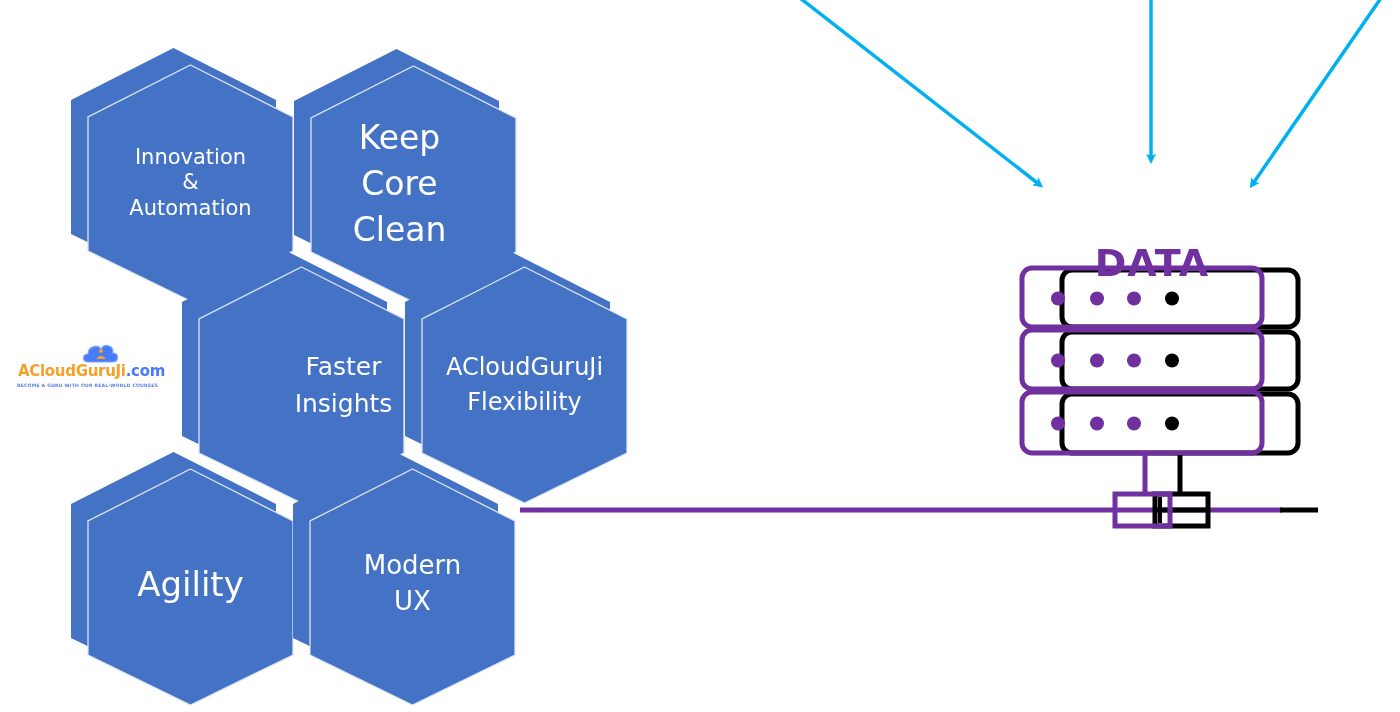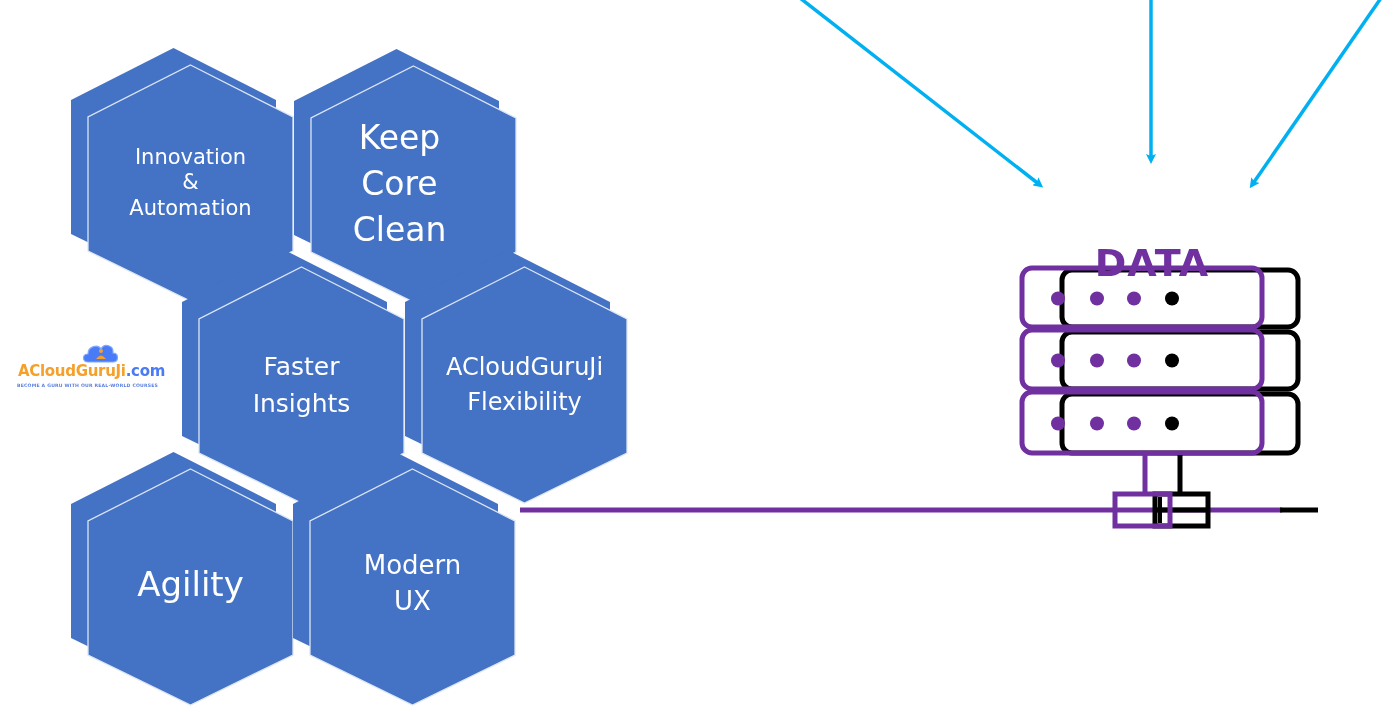--- a/index.html
+++ b/index.html
@@ -85,21 +85,21 @@
 <div class="hex-label" id="hl0" style="left:88px;top:65px;width:205px;height:236px;font-size:21px;padding-bottom:2px;">
   <span>Innovation</span>
   <span>&amp;</span>
   <span>Automation</span>
 </div>
 <div class="hex-label" id="hl1" style="left:311px;top:66px;width:177px;height:236px;font-size:33px;line-height:1.4;">
   <span>Keep</span>
   <span>Core</span>
   <span>Clean</span>
 </div>
-<div class="hex-label" id="hl2" style="left:199px;top:267px;width:205px;height:236px;font-size:25px;line-height:1.5;">
+<div class="hex-label" id="hl2" style="left:199px;top:267px;width:205px;height:236px;font-size:25px;line-height:1.5;padding-left:42px;">
   <span>Faster</span>
   <span>Insights</span>
 </div>
 <div class="hex-label" id="hl3" style="left:422px;top:267px;width:205px;height:236px;font-size:24px;line-height:1.45;">
   <span>ACloudGuruJi</span>
   <span>Flexibility</span>
 </div>
 <div class="hex-label" id="hl4" style="left:88px;top:469px;width:205px;height:236px;font-size:34px;padding-bottom:6px;box-sizing:border-box;">
   <span>Agility</span>
 </div>

